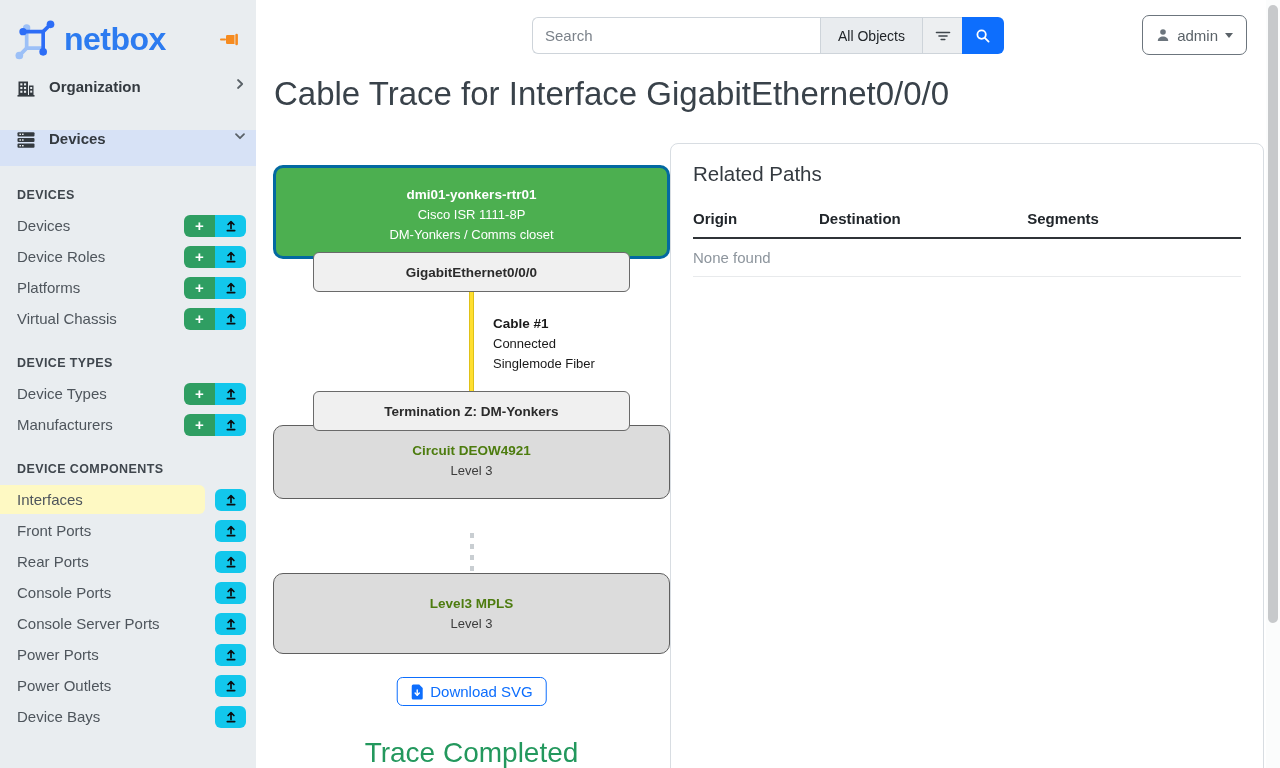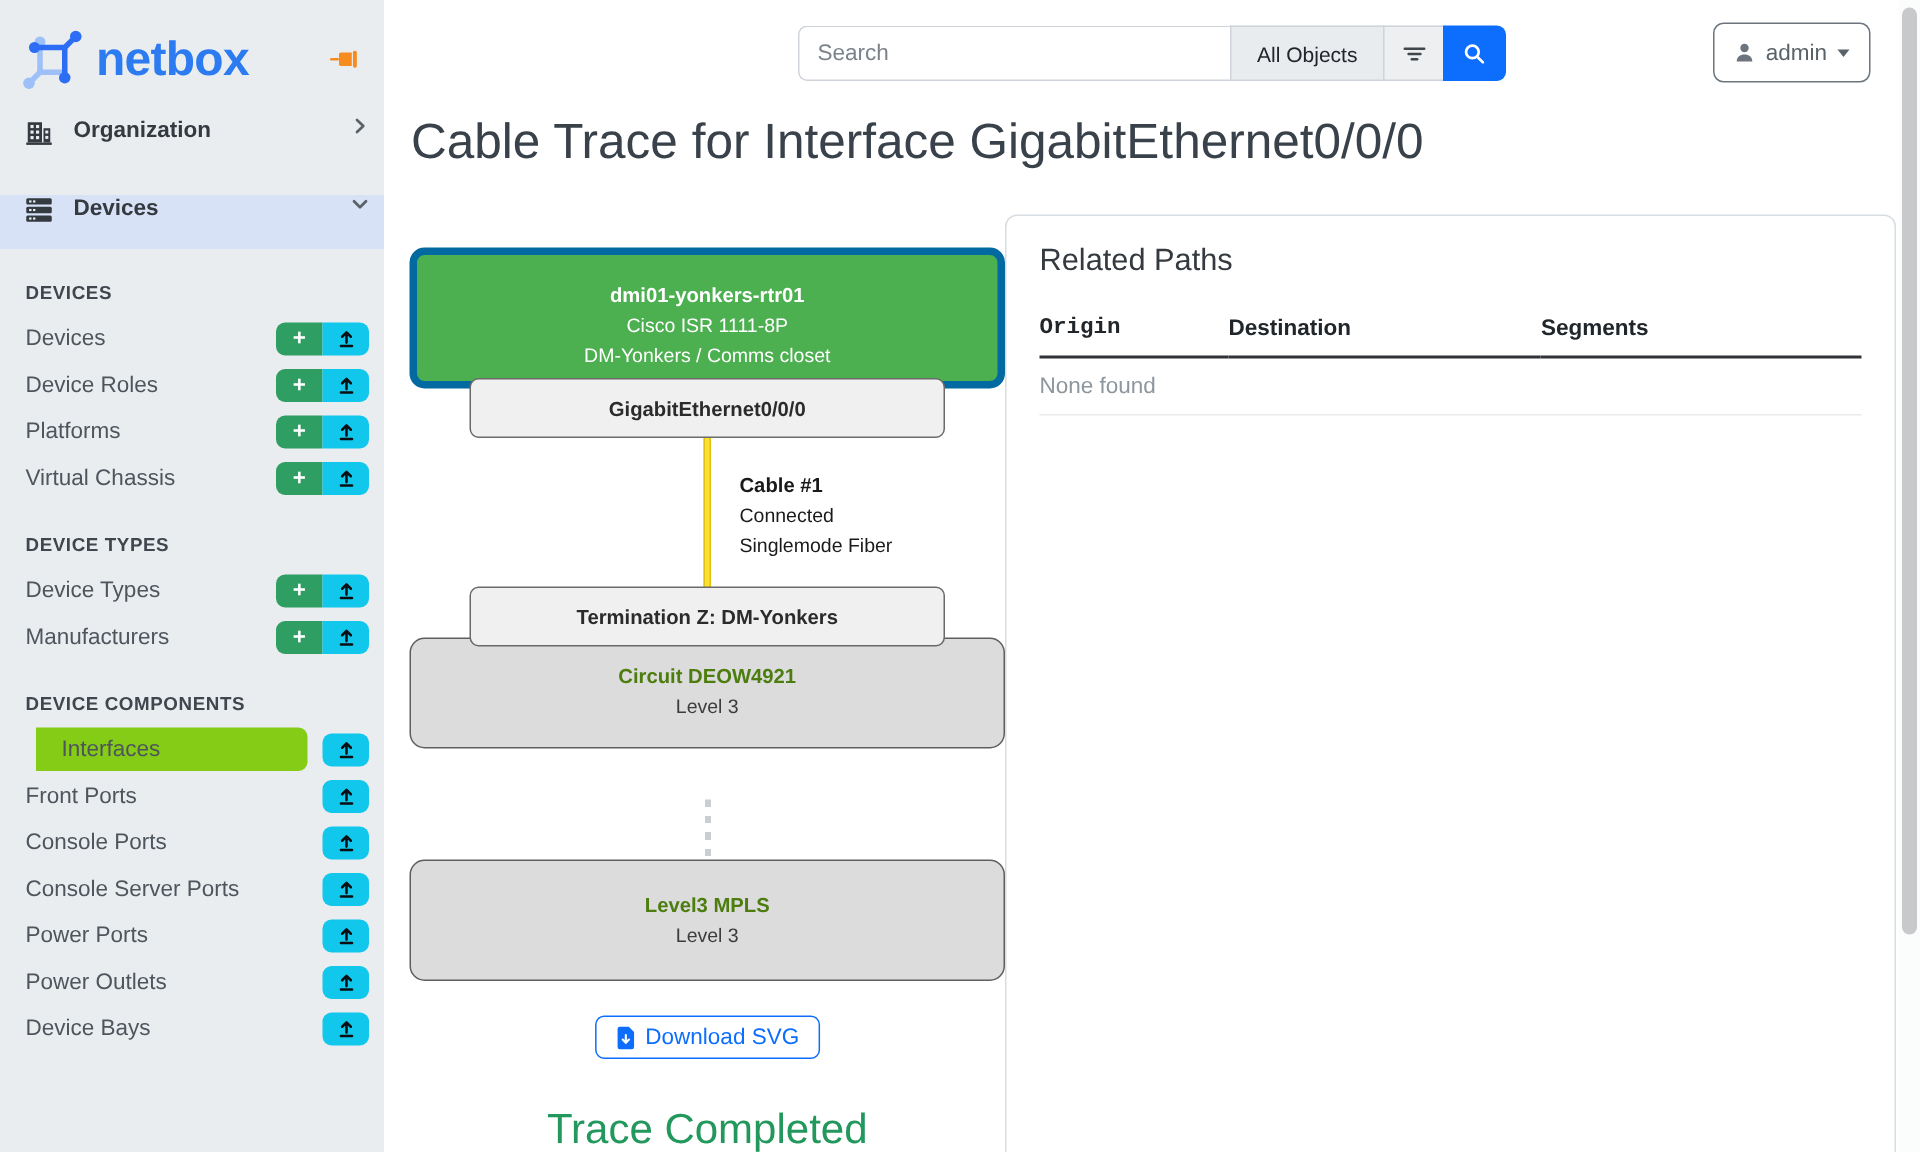--- a/index.html
+++ b/index.html
@@ -19,21 +19,21 @@
   .menu-row + .menu-row { margin-top:16px; }
   .menu-row.active { background:#d7e2f6; }
   .menu-label { margin-left:13px; font-size:15px; font-weight:bold; color:#343a40; }
   .menu-chev { margin-left:auto; display:flex; }
 
   .section-header { margin:22px 0 8px; padding-left:17px; font-size:12.5px;
                     font-weight:bold; color:#3f464d; letter-spacing:0.4px; }
   .item { display:flex; align-items:center; height:31px; padding-right:10px; cursor:pointer; }
   .item-hl { flex:1; display:flex; align-items:center; height:29px; padding-left:17px;
              border-radius:0 6px 6px 0; }
-  .item.active .item-hl { background:#84cc16; margin-right:10px;margin-left:24px; }
+  .item.active .item-hl { background:#fef9c3; margin-right:10px; }
   .item-label { font-size:15px; color:#4e555c; }
   .btn-group { display:flex; margin-left:auto; }
   .mini-btn { width:31px; height:22px; border:none; display:flex; align-items:center;
               justify-content:center; cursor:pointer; padding:0; }
   .btn-add { background:#2f9e62; color:#fff; font-size:15px; font-weight:bold;
              border-radius:6px 0 0 6px; line-height:1; }
   .btn-add.solo, .btn-import.solo { border-radius:6px; }
   .btn-import { background:#12c7ec; border-radius:0 6px 6px 0; }
 
   
@@ -61,21 +61,21 @@
 
   .page-title { margin:3px 0 0 18px; font-size:33px; font-weight:400; color:#39424a; }
 
   .content { display:flex; margin-top:30px; }
   .trace-col { width:414px; flex:none; }
 
   
   .diagram { position:relative; width:397px; margin:22px 0 0 17px; height:620px; }
   .node-box { position:absolute; border-radius:10px; text-align:center; }
   .device-box { left:0; top:0; width:397px; height:94px; background:#4caf50;
-                border:5px solid #0369a1; padding-top:17px; z-index:1; }
+                border:3px solid #0369a1; padding-top:17px; z-index:1; }
   .device-box .l1 { font-size:13.5px; font-weight:bold; color:#fff; line-height:20px; }
   .device-box .l2, .device-box .l3 { font-size:13px; color:#fff; line-height:20px; }
   .term-box { position:absolute; left:40px; width:317px; height:40px; background:#f0f0f0;
               border:1px solid #6a6a6a; border-radius:6px; display:flex; align-items:center;
               justify-content:center; font-size:13.5px; font-weight:bold; color:#2b2b2b; z-index:2; }
   .iface-box { top:87px; }
   .tz-box { top:226px; }
   .ta-box { top:327px; }
   .big-box { position:absolute; left:0; width:397px; background:#dcdcdc; border:1px solid #5f5f5f;
              border-radius:10px; text-align:center; z-index:0; }
@@ -97,21 +97,21 @@
   .completed { position:absolute; left:0; top:572px; width:100%; text-align:center;
                font-size:28px; color:#23985d; }
 
   
   .card { flex:1; margin-right:16px; border:1px solid #d8dde2; border-radius:8px;
           padding:18px 22px 26px; min-height:160px; background:#fff; }
   .card h2 { font-size:20.5px; font-weight:400; color:#343a40; margin-bottom:20px; }
   .card table { width:100%; border-collapse:collapse; }
   .card th { text-align:left; font-size:15px; font-weight:bold; color:#21262b;
              padding:4px 0 10px; border-bottom:2px solid #2f3337; }
-  .card th:nth-child(1){ width:23%;font-family:Liberation Mono, monospace; } .card th:nth-child(2){ width:38%; }
+  .card th:nth-child(1){ width:23%; } .card th:nth-child(2){ width:38%; }
   .card td { font-size:15px; color:#8d959d; padding:10px 0; border-bottom:1px solid #e8eaec; }
 
   
   .scrollbar { position:absolute; right:0; top:0; width:14px; height:768px; background:#fbfcfc; }
   .scroll-thumb { position:absolute; left:2px; top:5px; width:10px; height:618px;
                   background:#c7c9cb; border-radius:6px; }
 </style>
 </head>
 <body>
 
@@ -313,20 +313,32 @@
         <div class="btn-group">
           <button class="mini-btn btn-import solo">
               <svg width="12" height="12">
                 <use href="#ic-upload"></use>
               </svg>
             </button>
         </div>
       </div>
       <div class="item">
         <div class="item-hl">
+            <span class="item-label">Rear Ports</span>
+          </div>
+        <div class="btn-group">
+          <button class="mini-btn btn-import solo">
+              <svg width="12" height="12">
+                <use href="#ic-upload"></use>
+              </svg>
+            </button>
+        </div>
+      </div>
+      <div class="item">
+        <div class="item-hl">
             <span class="item-label">Console Ports</span>
           </div>
         <div class="btn-group">
           <button class="mini-btn btn-import solo">
               <svg width="12" height="12">
                 <use href="#ic-upload"></use>
               </svg>
             </button>
         </div>
       </div>

